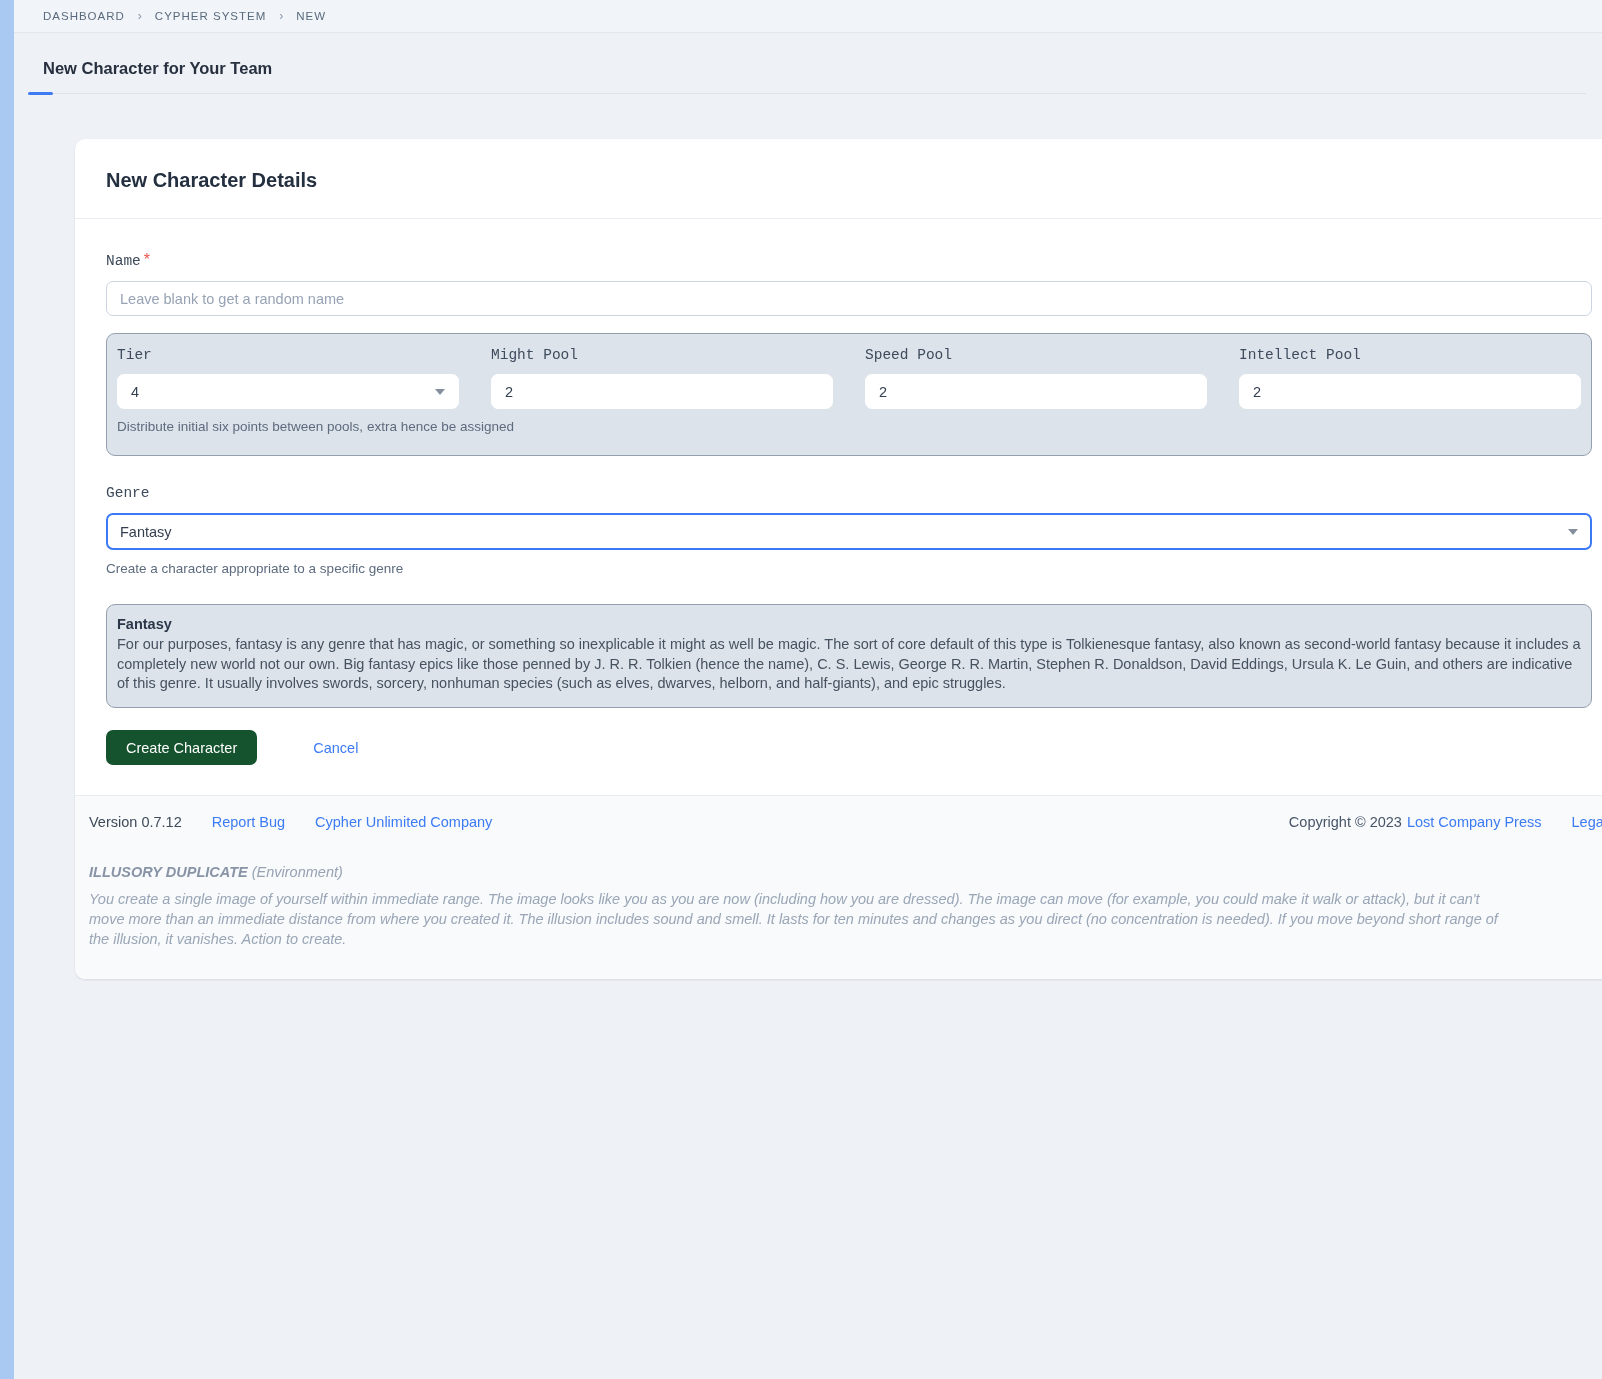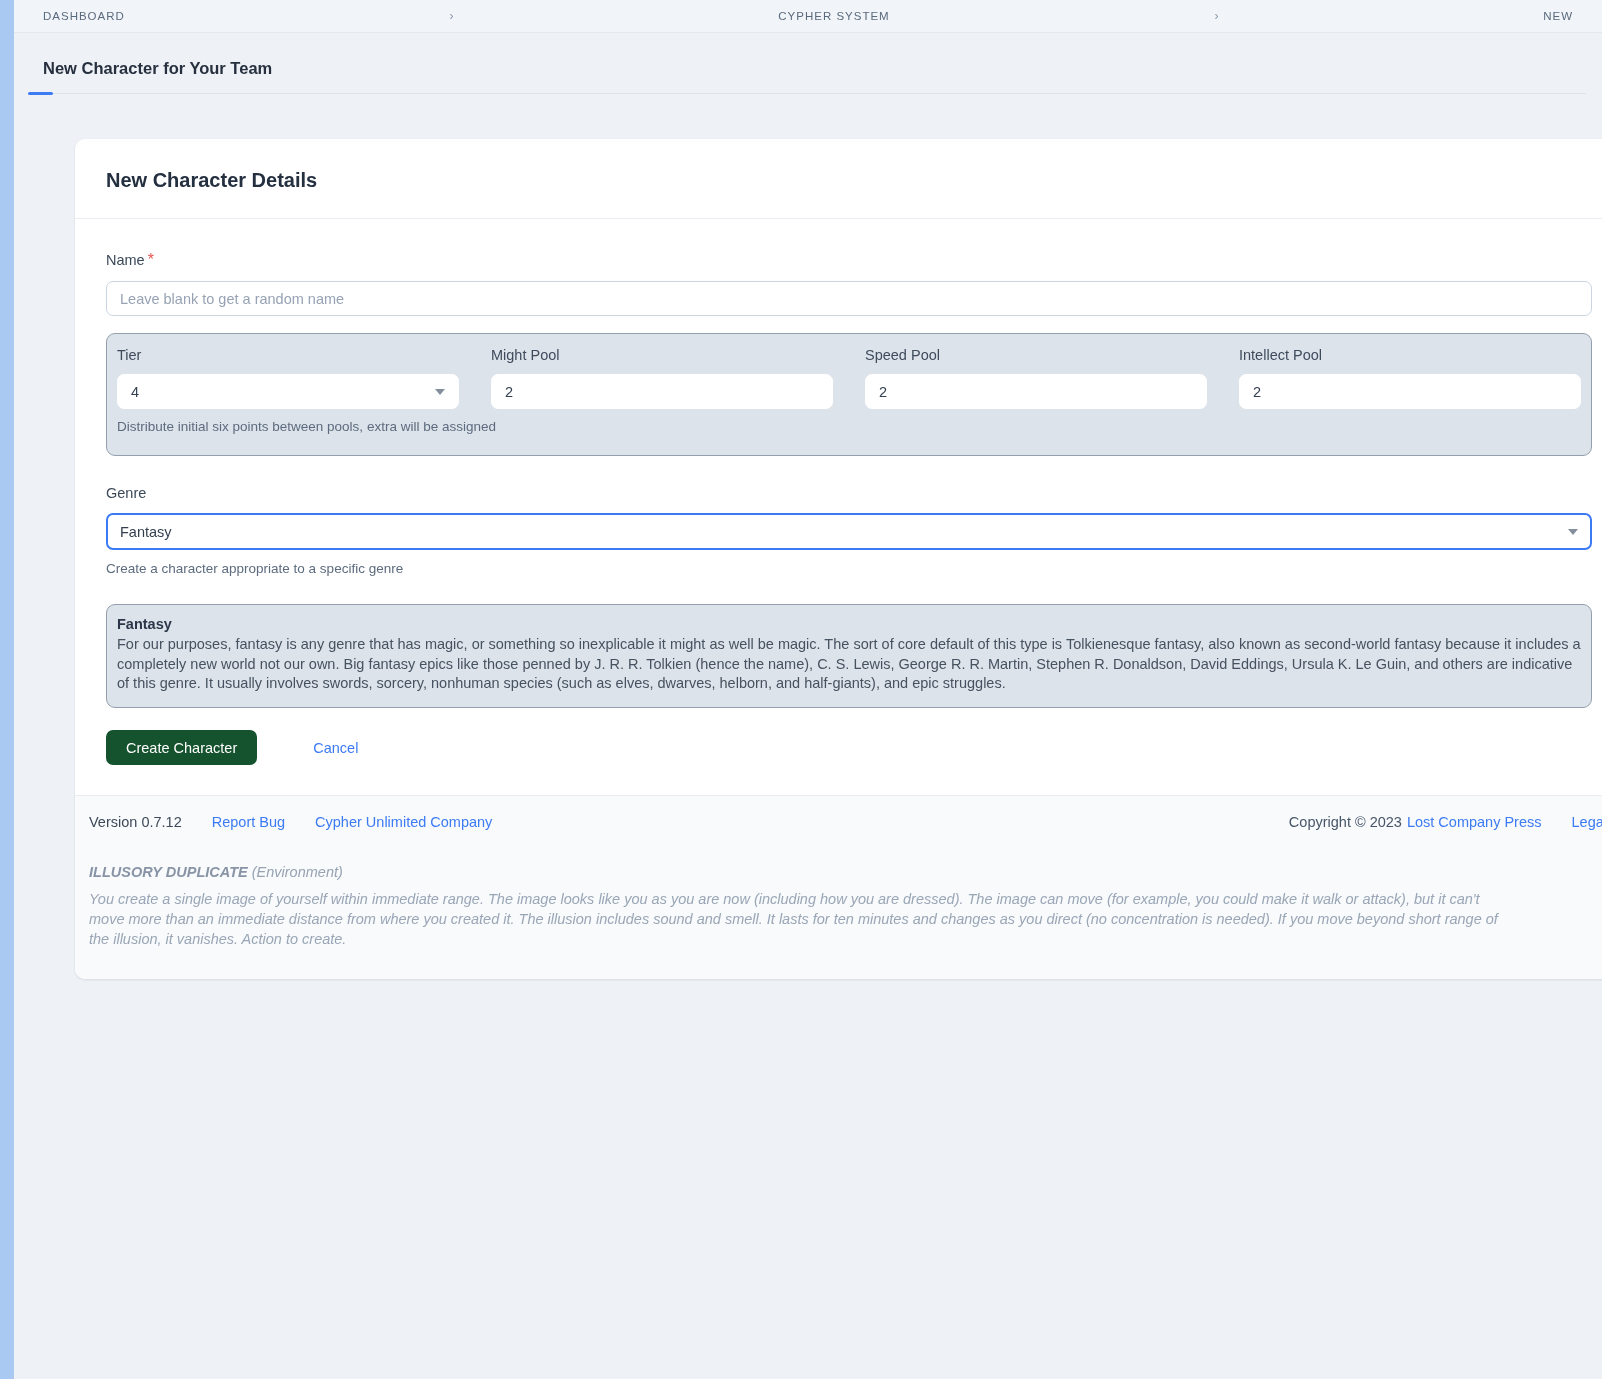--- a/index.html
+++ b/index.html
@@ -15,21 +15,20 @@
     position: absolute; left: 0; top: 0; width: 14px; height: 1379px;
     background: #a9c9f2;
   }
   .content { margin-left: 14px; }
 
   
   .topbar {
     height: 33px; display: flex; align-items: center;
     padding: 0 29px; background: #f1f4f8;
     border-bottom: 1px solid #e3e8ee;
-    justify-content: space-between;
   }
   .crumb {
     font-size: 11.5px; letter-spacing: 1px; font-weight: 500;
     color: #5a6a7d; text-transform: uppercase; text-decoration: none; cursor: pointer;
   }
   .crumb-sep { color: #8a99ab; font-size: 12px; margin: 0 13px; }
 
   
   .page-head { padding: 26px 0 0 29px; }
   .page-title { font-size: 16.5px; font-weight: 700; color: #26303e; }
@@ -47,21 +46,21 @@
     margin: 44px 81px 10px 61px; width: 1548px;
     background: #ffffff; border-radius: 10px;
     box-shadow: 0 1px 3px rgba(30,41,59,.08), 0 1px 2px rgba(30,41,59,.04);
   }
   .card-header { padding: 30px 31px 26px; border-bottom: 1px solid #e9edf2; }
   .card-title { font-size: 20px; font-weight: 700; color: #242f40; }
   .card-subtitle { margin-top: 13px; font-size: 15px; color: #9aa7b7; }
 
   .card-body { padding: 32px 31px 30px; }
 
-  .field-label { font-size: 14.5px; font-weight: 500; color: #3c4959; }
+  .field-label { font-size: 14.5px; font-weight: 500; color: #3c4959; font-family: Liberation Mono, monospace; }
   .req { color: #e8554e; margin-left: 3px; font-weight: 500; }
 
   .text-input {
     display: block; width: 100%; height: 35px; margin-top: 12px;
     border: 1px solid #cbd5e1; border-radius: 7px; background: #fff;
     padding: 0 13px; font-size: 14.5px; color: #334155;
     font-family: "Liberation Sans", sans-serif; outline: none;
   }
   .text-input::placeholder { color: #97a3b4; }
 
@@ -190,21 +189,21 @@
               <input type="text" value="2" style="">
             </div>
           </div>
           <div class="pool-col">
             <div class="field-label">Intellect Pool</div>
             <div class="control">
               <input type="text" value="2" style="">
             </div>
           </div>
         </div>
-        <div class="panel-helper">Distribute initial six points between pools, extra will be assigned</div>
+        <div class="panel-helper">Distribute initial six points between pools, extra hence be assigned</div>
       </div>
 
       <div class="genre-field">
         <div class="field-label">Genre</div>
         <div class="genre-select">
           <span>Fantasy</span>
           <span class="caret"></span>
         </div>
         <div class="field-helper">Create a character appropriate to a specific genre</div>
       </div>

